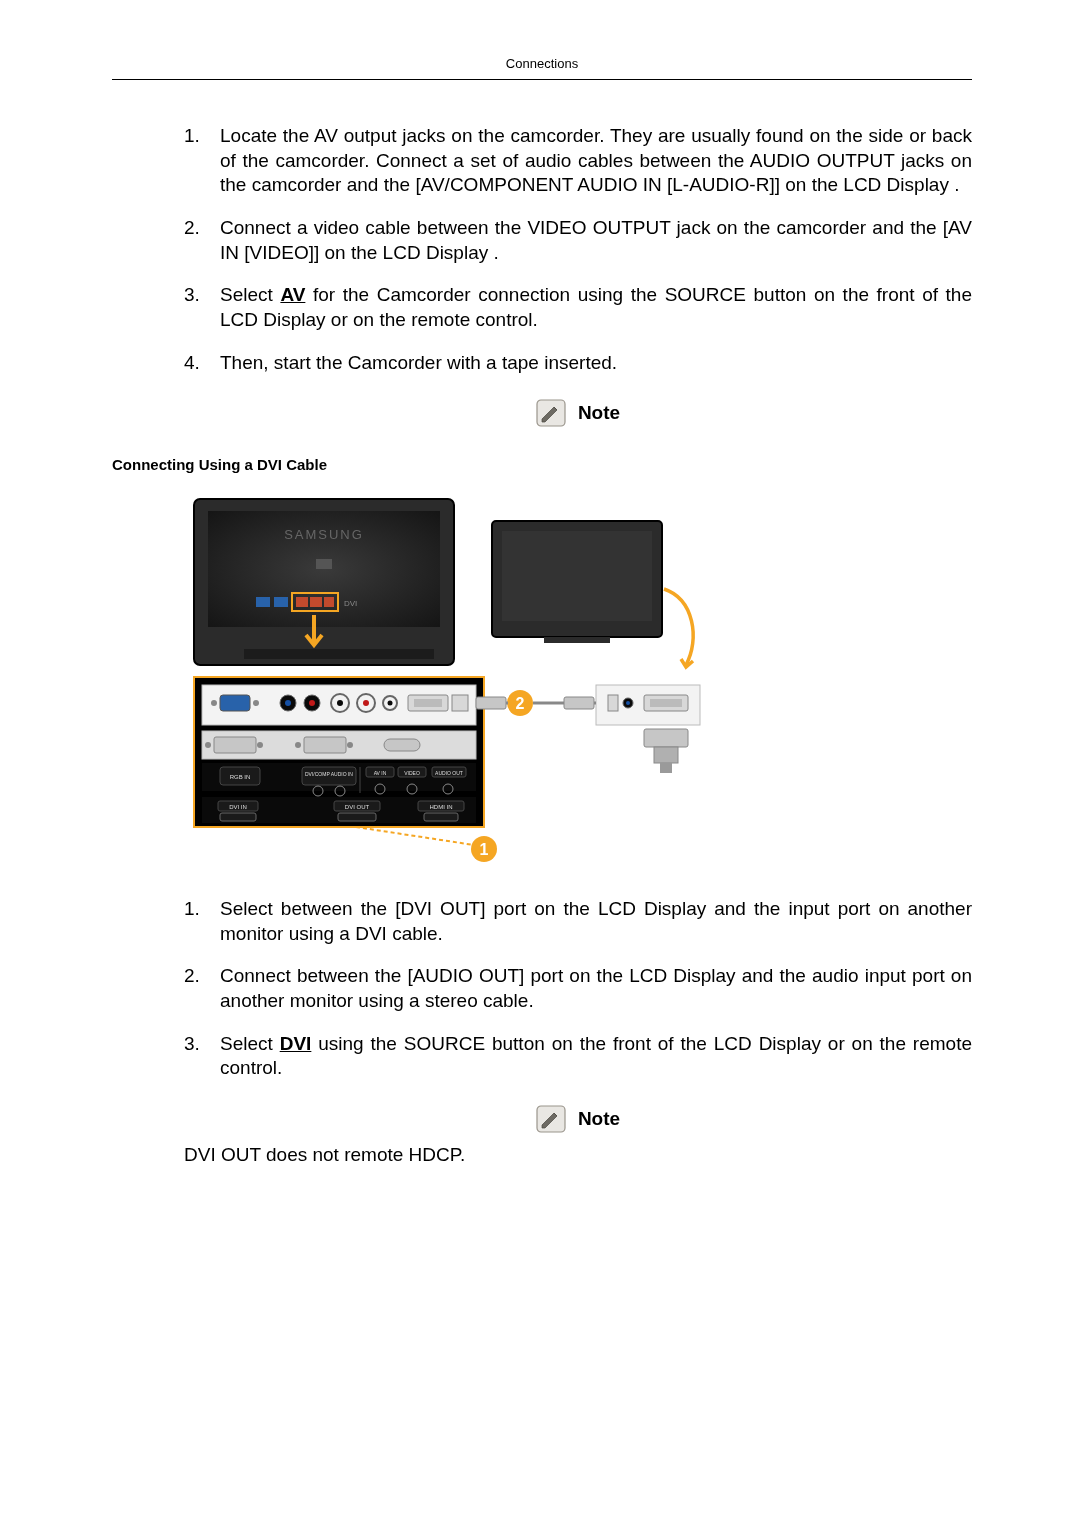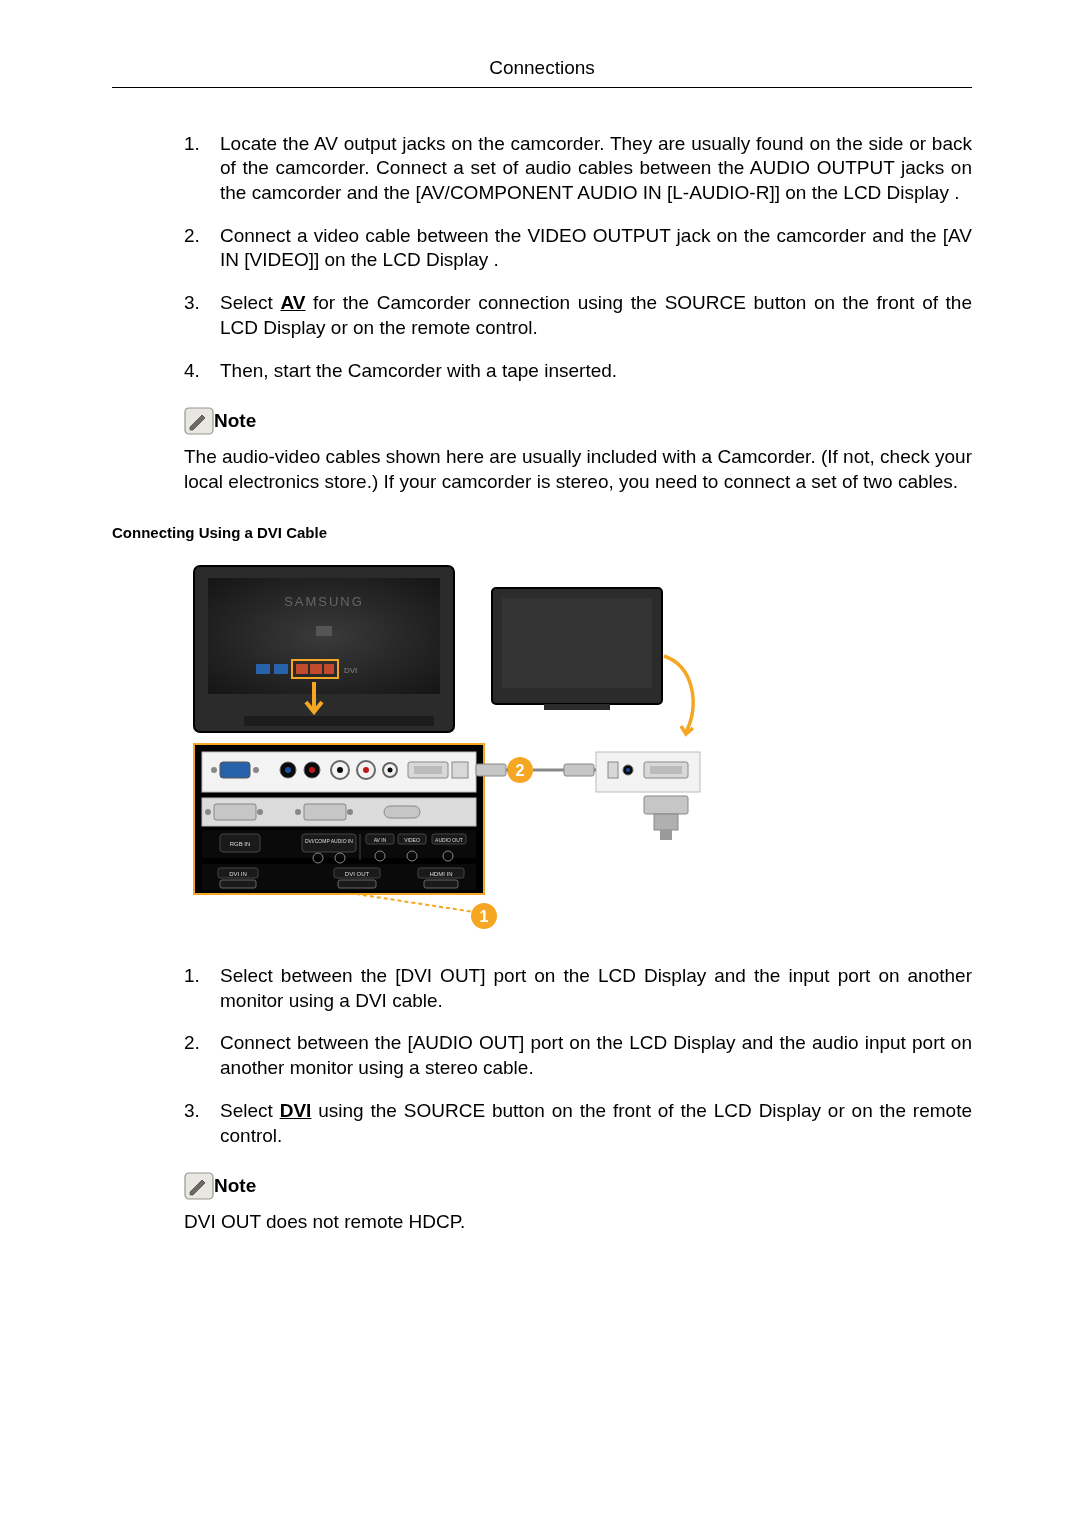--- a/index.html
+++ b/index.html
@@ -14,21 +14,21 @@
     font-size: 19px;
     line-height: 1.3;
   }
   .page {
     width: 1080px;
     padding: 56px 108px 90px 112px;
     box-sizing: border-box;
   }
   .header-title {
     text-align: center;
-    font-size: 19px;
+    font-size: 13px;
     margin-bottom: 6px;
   }
   .header-rule {
     border: none;
     border-top: 1.5px solid #000;
     margin: 0 0 44px 0;
   }
   .content {
     padding: 0 0 0 72px;
   }
@@ -44,22 +44,23 @@
   }
   ol.steps > li .num {
     flex: 0 0 36px;
   }
   ol.steps > li .txt {
     flex: 1;
   }
   .note-row {
     display: flex;
     align-items: center;
-    gap: 0;
+    gap: 12px;
     margin: 22px 0 10px 0;
+    justify-content: center;
   }
   .note-icon {
     width: 30px;
     height: 28px;
     display: inline-block;
   }
   .note-label {
     font-weight: bold;
     font-size: 19px;
   }
@@ -123,21 +124,20 @@
     <div class="note-row">
       <span class="note-icon">
         <svg viewBox="0 0 30 28" width="30" height="28">
           <rect x="1" y="1" width="28" height="26" rx="4" ry="4" fill="#e9e7e3" stroke="#9a958c" stroke-width="1.2"></rect>
           <path d="M6 20 L18 8 L21 11 L9 23 L6 23 Z" fill="#6d6a63" stroke="#4a4740" stroke-width="0.7"></path>
           <path d="M18 8 L21 11" stroke="#4a4740" stroke-width="0.7"></path>
         </svg>
       </span>
       <span class="note-label">Note</span>
     </div>
-    <p class="note-text">The audio-video cables shown here are usually included with a Camcorder. (If not, check your local electronics store.) If your camcorder is stereo, you need to connect a set of two cables.</p>
 
     <h2 class="section-heading outdent">Connecting Using a DVI Cable</h2>
 
     <div class="diagram-wrap">
       <svg class="diagram" width="520" height="380" viewBox="0 0 520 380">
 
         <rect x="10" y="10" width="260" height="166" rx="6" fill="#2b2b2b" stroke="#000" stroke-width="2"></rect>
         <rect x="24" y="22" width="232" height="116" fill="url(#gradMon)"></rect>
         <defs>
           <radialGradient id="gradMon" cx="50%" cy="50%" r="70%">

